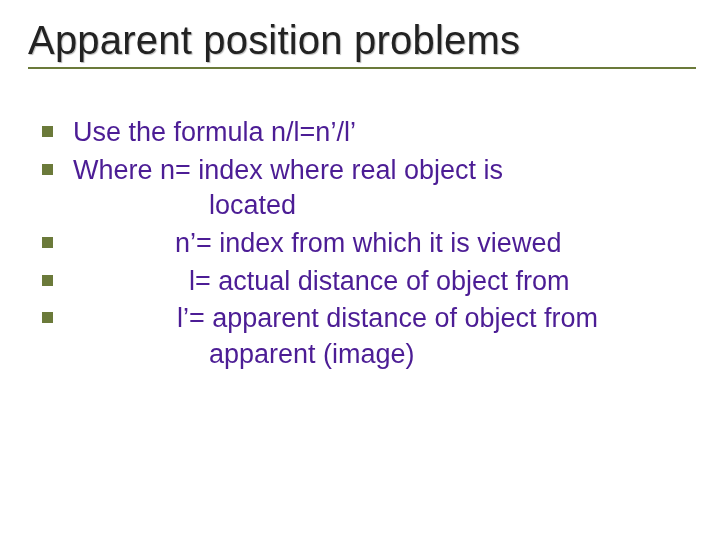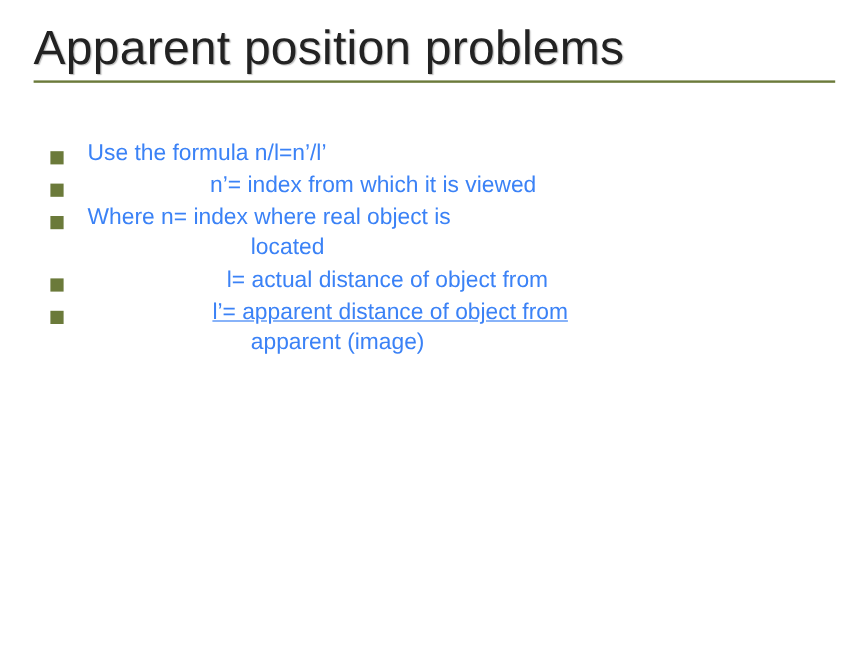--- a/index.html
+++ b/index.html
@@ -22,22 +22,22 @@
     padding-bottom: 4px;
     margin-bottom: 46px;
   }
   .title {
     font-size: 40px;
     color: #222;
     text-shadow: 1px 1px 1px #bbb;
     letter-spacing: 0.2px;
   }
   .body {
-    font-size: 19px;
-    color: #3b82f6;
+    font-size: 27px;
+    color: #4c1d95;
     line-height: 1.32;
   }
   .bullet-row {
     display: flex;
     align-items: flex-start;
     margin-bottom: 2px;
   }
   .bullet {
     flex: 0 0 auto;
     width: 11px;
@@ -46,49 +46,49 @@
     margin-top: 11px;
     margin-left: 14px;
     margin-right: 20px;
   }
   .bullet-text {
     flex: 1 1 auto;
   }
   .indent1 { padding-left: 136px; }
   .indent2 { padding-left: 102px; }
   .indent3 { padding-left: 116px; }
-  .indent4 { padding-left: 104px; text-decoration: underline; }
+  .indent4 { padding-left: 104px; }
 </style>
 </head>
 <body>
 
 <div class="slide">
   <div class="title-block">
     <div class="title">Apparent position problems</div>
   </div>
 
   <div class="body">
 
     <div class="bullet-row">
       <div class="bullet"></div>
       <div class="bullet-text">Use the formula n/l=n’/l’</div>
     </div>
 
     <div class="bullet-row">
       <div class="bullet"></div>
       <div class="bullet-text">
-        <span class="indent2">n’= index from which it is viewed</span>
+        <span>Where n= index where real object is</span><br>
+        <span class="indent1">located</span>
       </div>
     </div>
 
     <div class="bullet-row">
       <div class="bullet"></div>
       <div class="bullet-text">
-        <span>Where n= index where real object is</span><br>
-        <span class="indent1">located</span>
+        <span class="indent2">n’= index from which it is viewed</span>
       </div>
     </div>
 
     <div class="bullet-row">
       <div class="bullet"></div>
       <div class="bullet-text">
         <span class="indent3">l= actual distance of object from</span><br>
       </div>
     </div>
 

